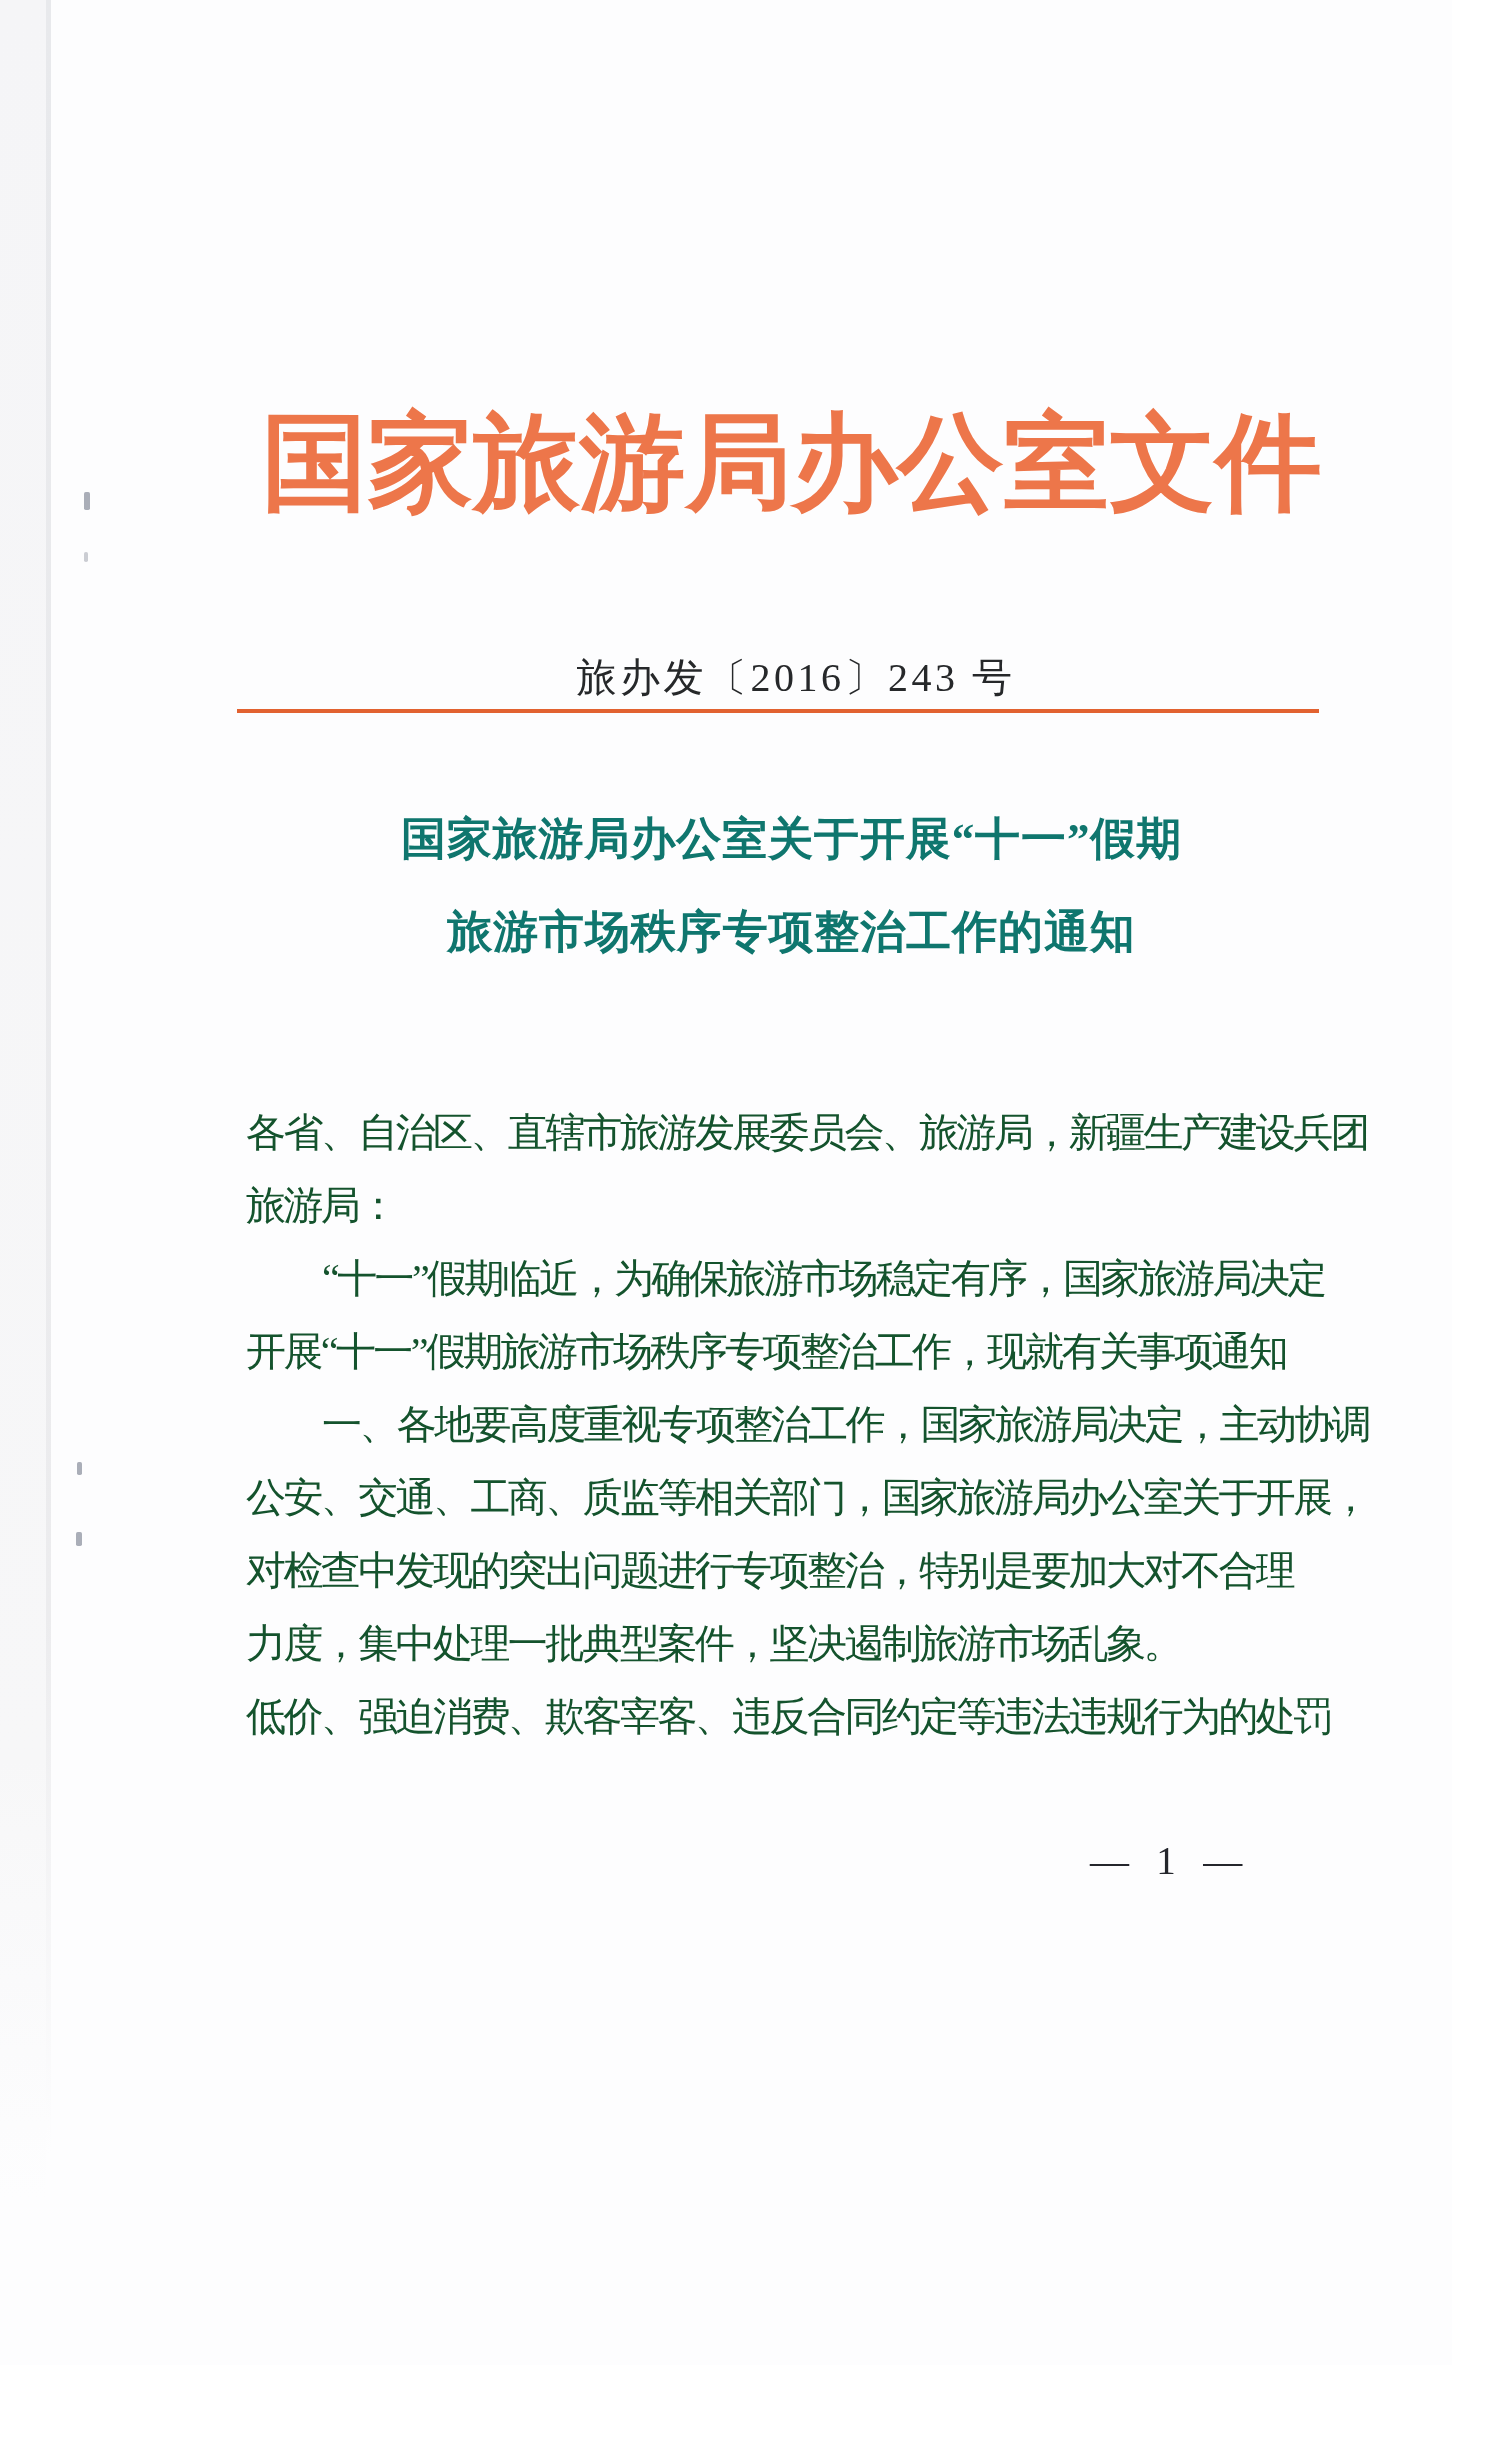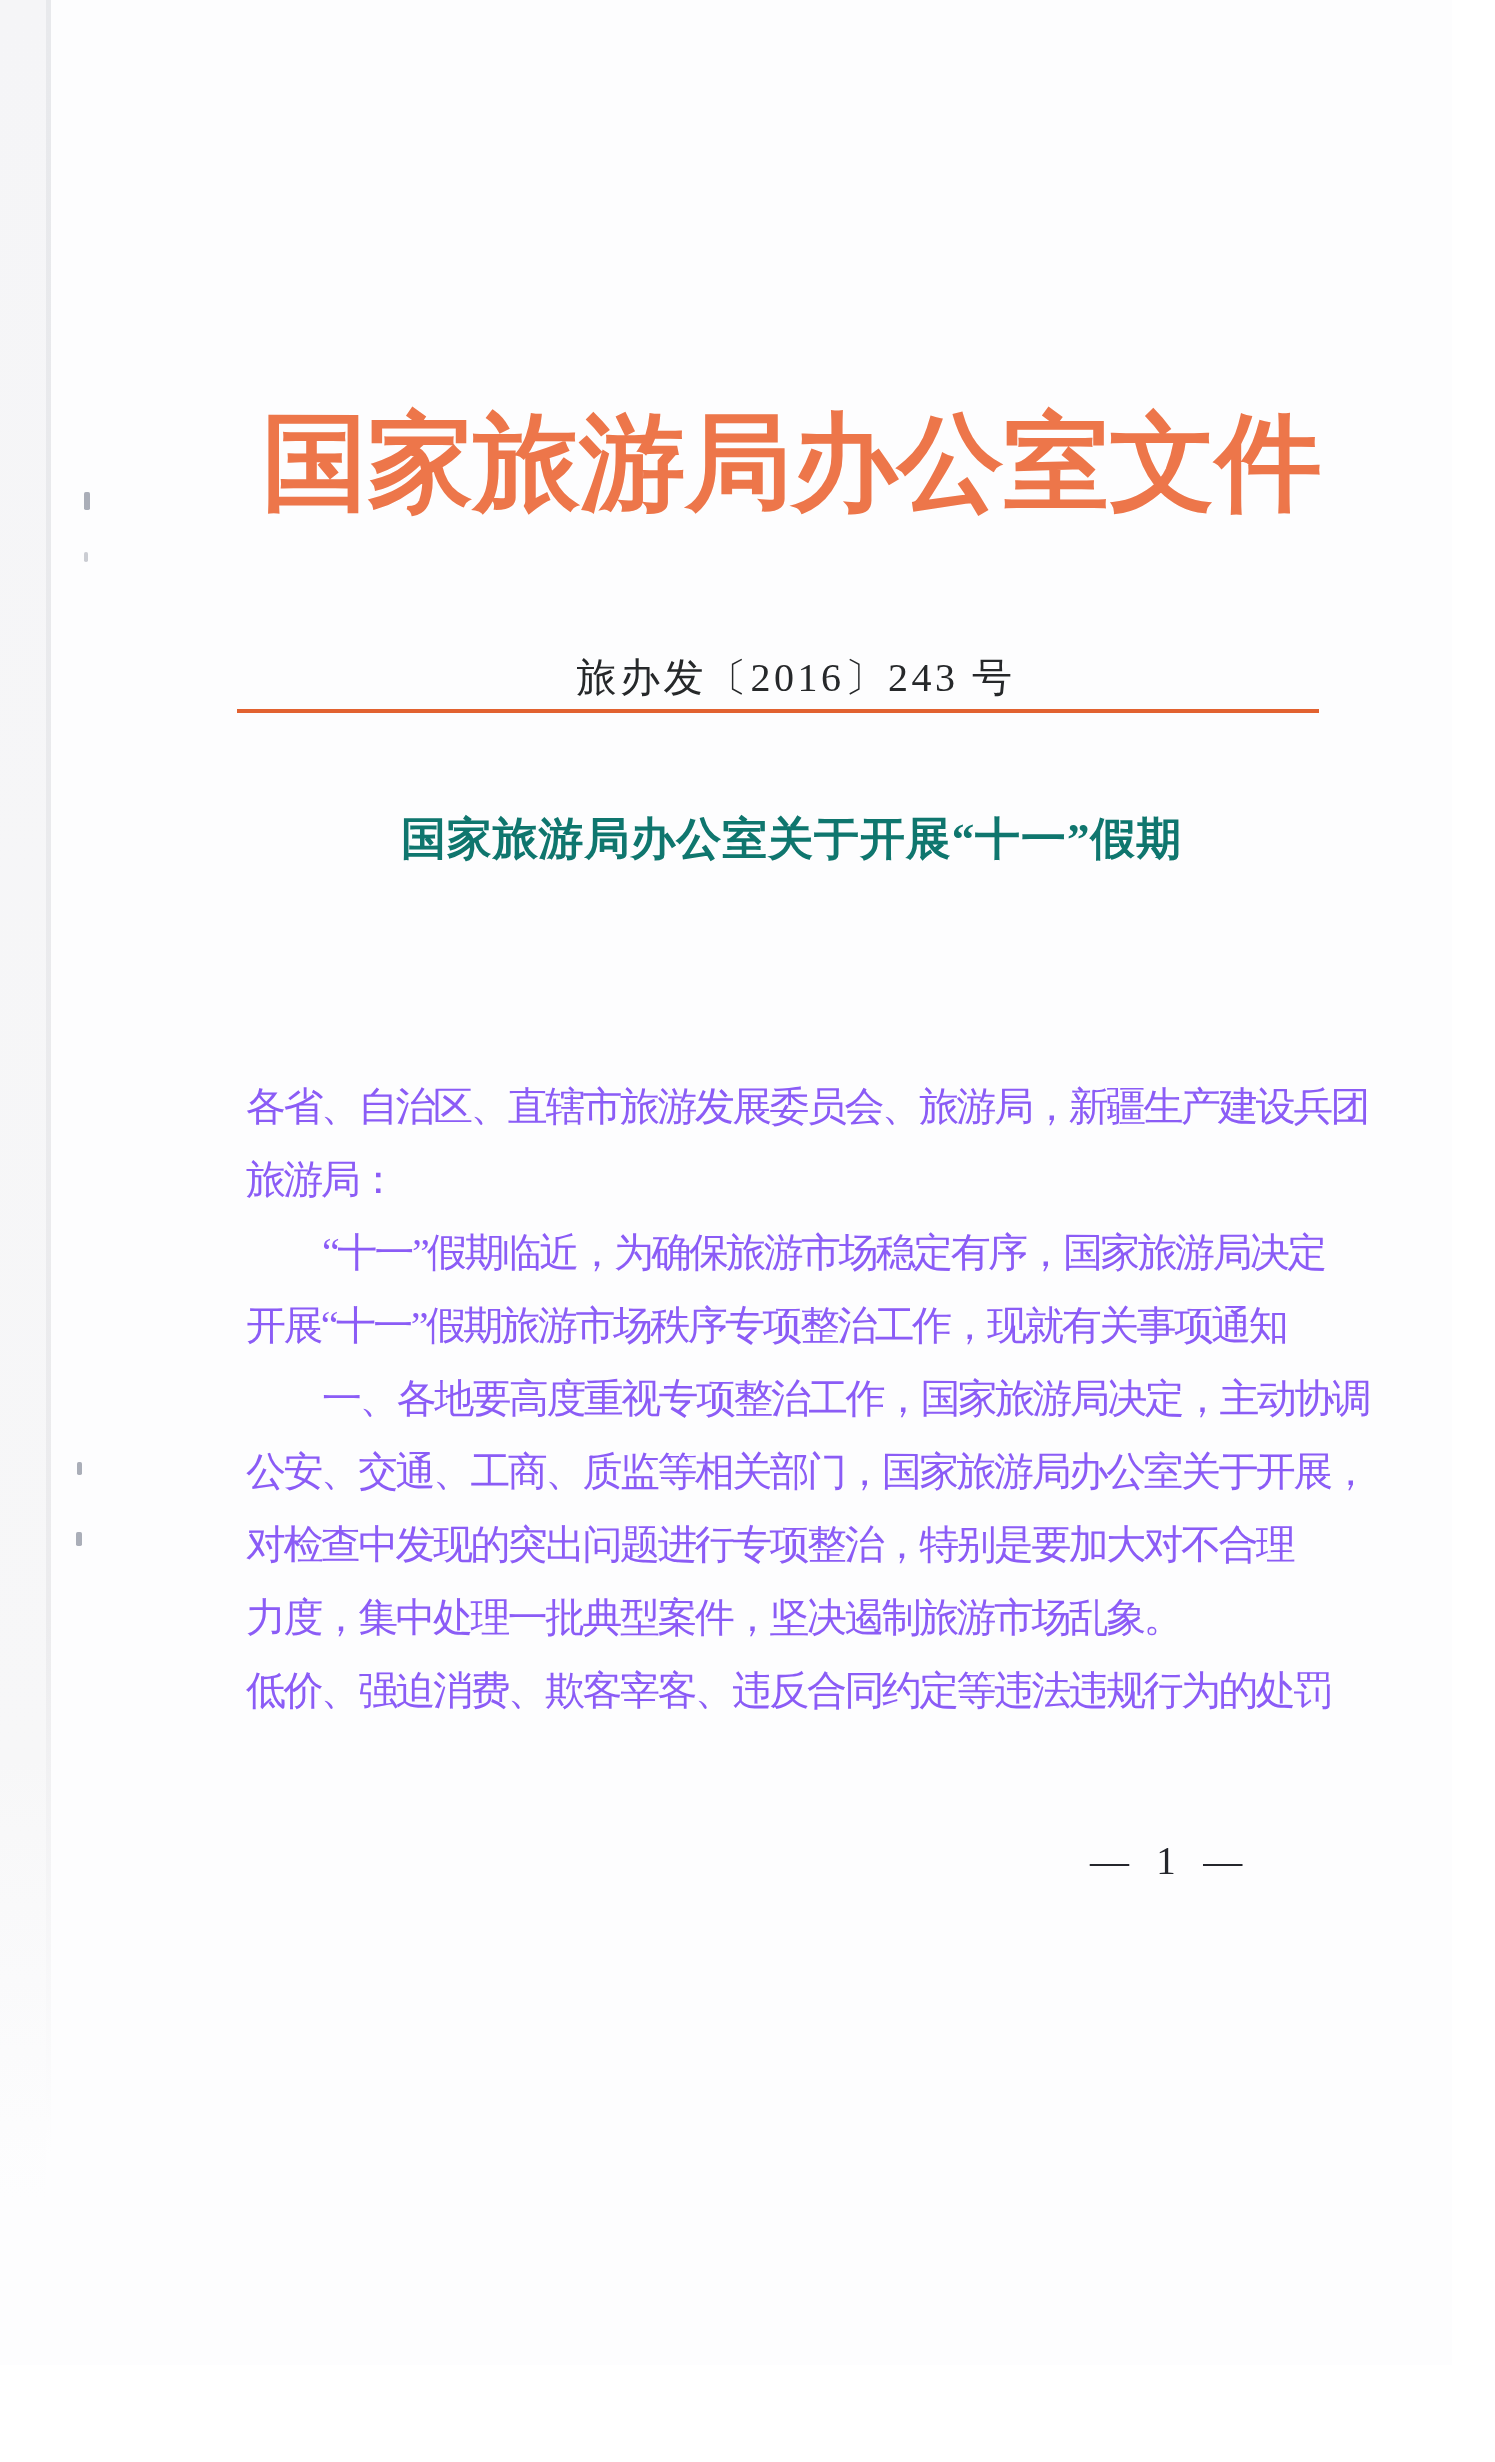--- a/index.html
+++ b/index.html
@@ -86,23 +86,23 @@
     color: #0f766e;
     font-weight: bold;
     font-size: 45px;
     line-height: 93px;
     letter-spacing: 0.9px;
     white-space: nowrap;
   }
   
   .body-block {
     position: absolute;
-    left: 246px; top: 1070px;
+    left: 246px; top: 1096px;
     width: 1099px;
-    color: #8b5cf6;
+    color: #14532d;
   }
   .body-line {
     height: 73px;
     line-height: 73px;
     font-size: 40px;
     letter-spacing: -2.6px;
     white-space: nowrap;
   }
   .body-line.indent {
     padding-left: 76px;
@@ -133,20 +133,21 @@
   <div id="speck-4" class="speck"></div>
 
   <div class="banner">国家旅游局办公室文件</div>
 
   <div class="doc-number">旅办发〔2016〕243 号</div>
 
   <div class="red-rule"></div>
 
   <div class="notice-title">
     <div>国家旅游局办公室关于开展“十一”假期</div>
+    <div>旅游市场秩序专项整治工作的通知</div>
   </div>
 
   <div class="body-block">
     <div class="body-line">各省、自治区、直辖市旅游发展委员会、旅游局，新疆生产建设兵团</div>
     <div class="body-line">旅游局：</div>
     <div class="body-line indent">“十一”假期临近，为确保旅游市场稳定有序，国家旅游局决定</div>
     <div class="body-line">开展“十一”假期旅游市场秩序专项整治工作，现就有关事项通知</div>
     <div class="body-line indent">一、各地要高度重视专项整治工作，国家旅游局决定，主动协调</div>
     <div class="body-line">公安、交通、工商、质监等相关部门，国家旅游局办公室关于开展，</div>
     <div class="body-line">对检查中发现的突出问题进行专项整治，特别是要加大对不合理</div>

